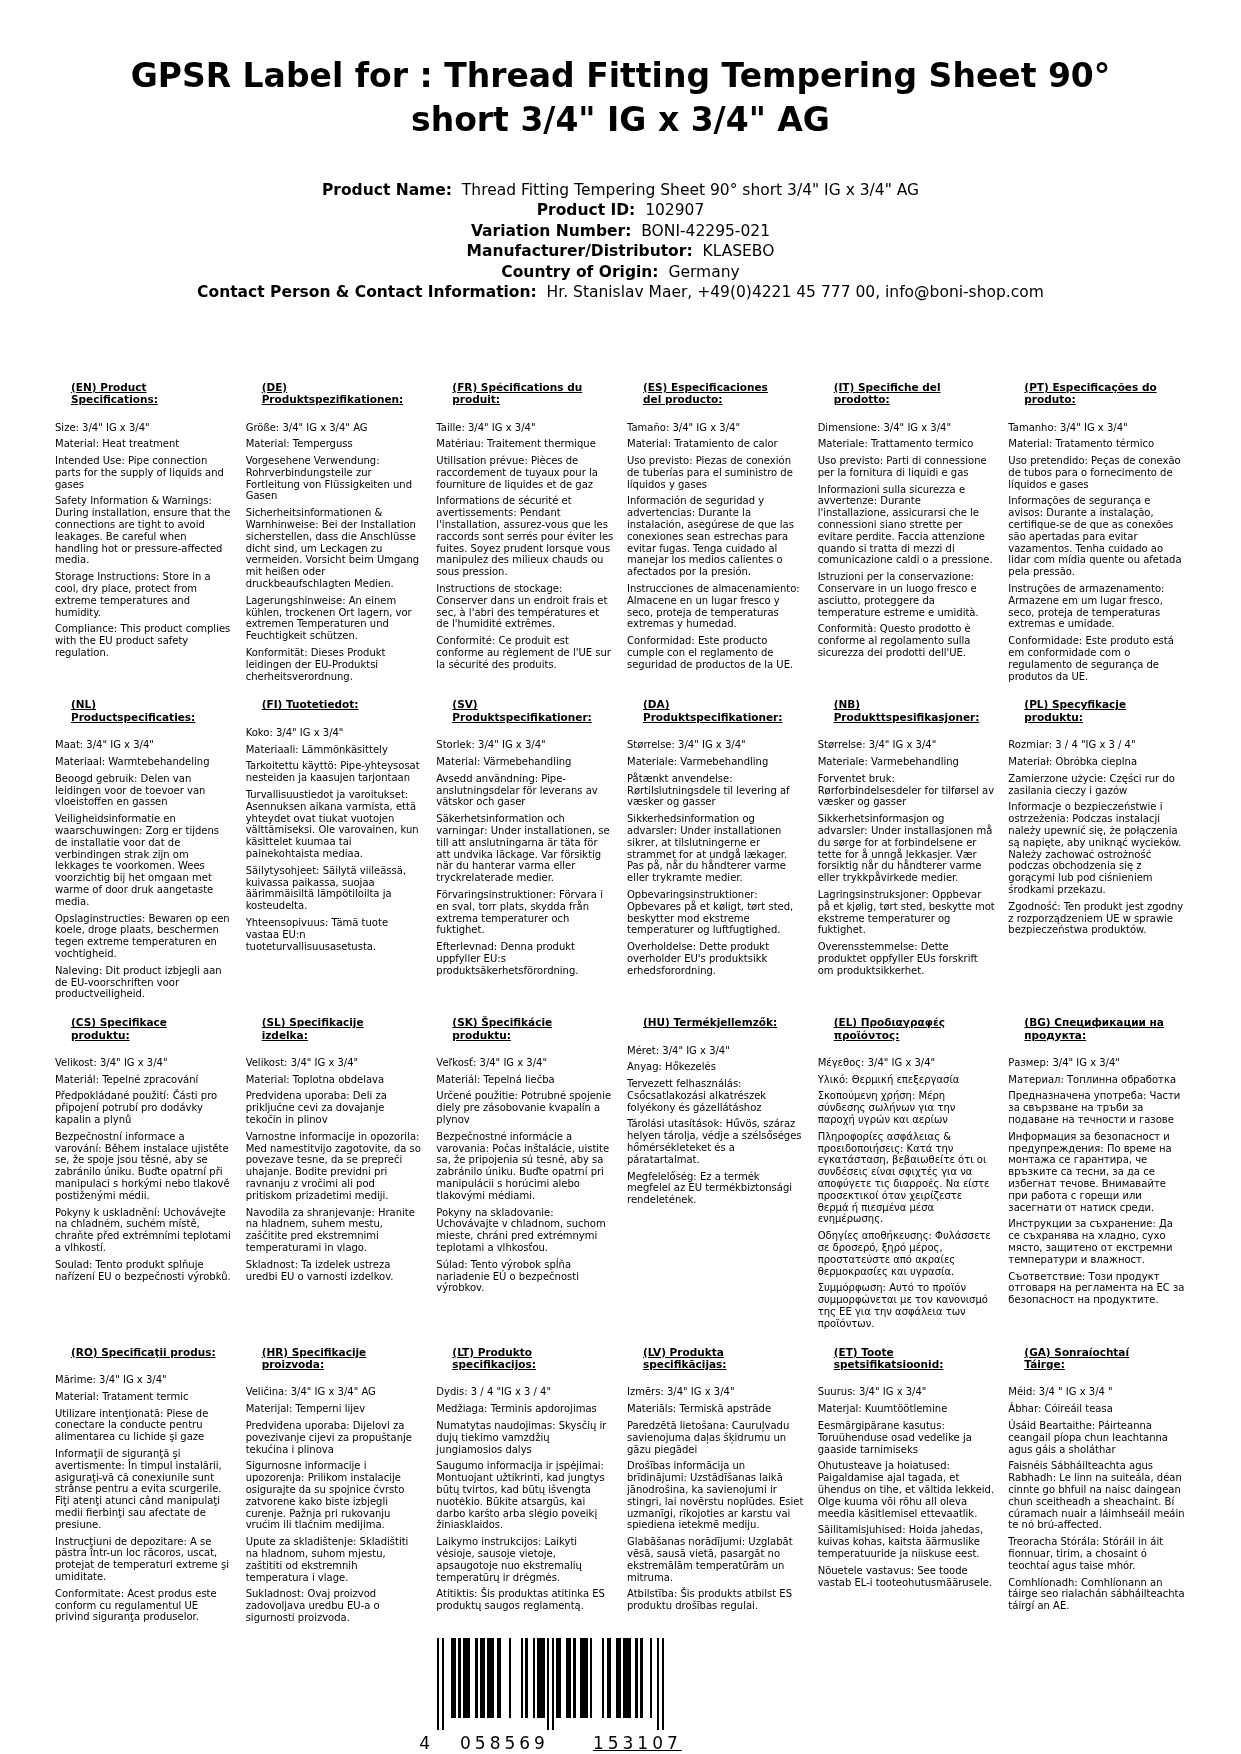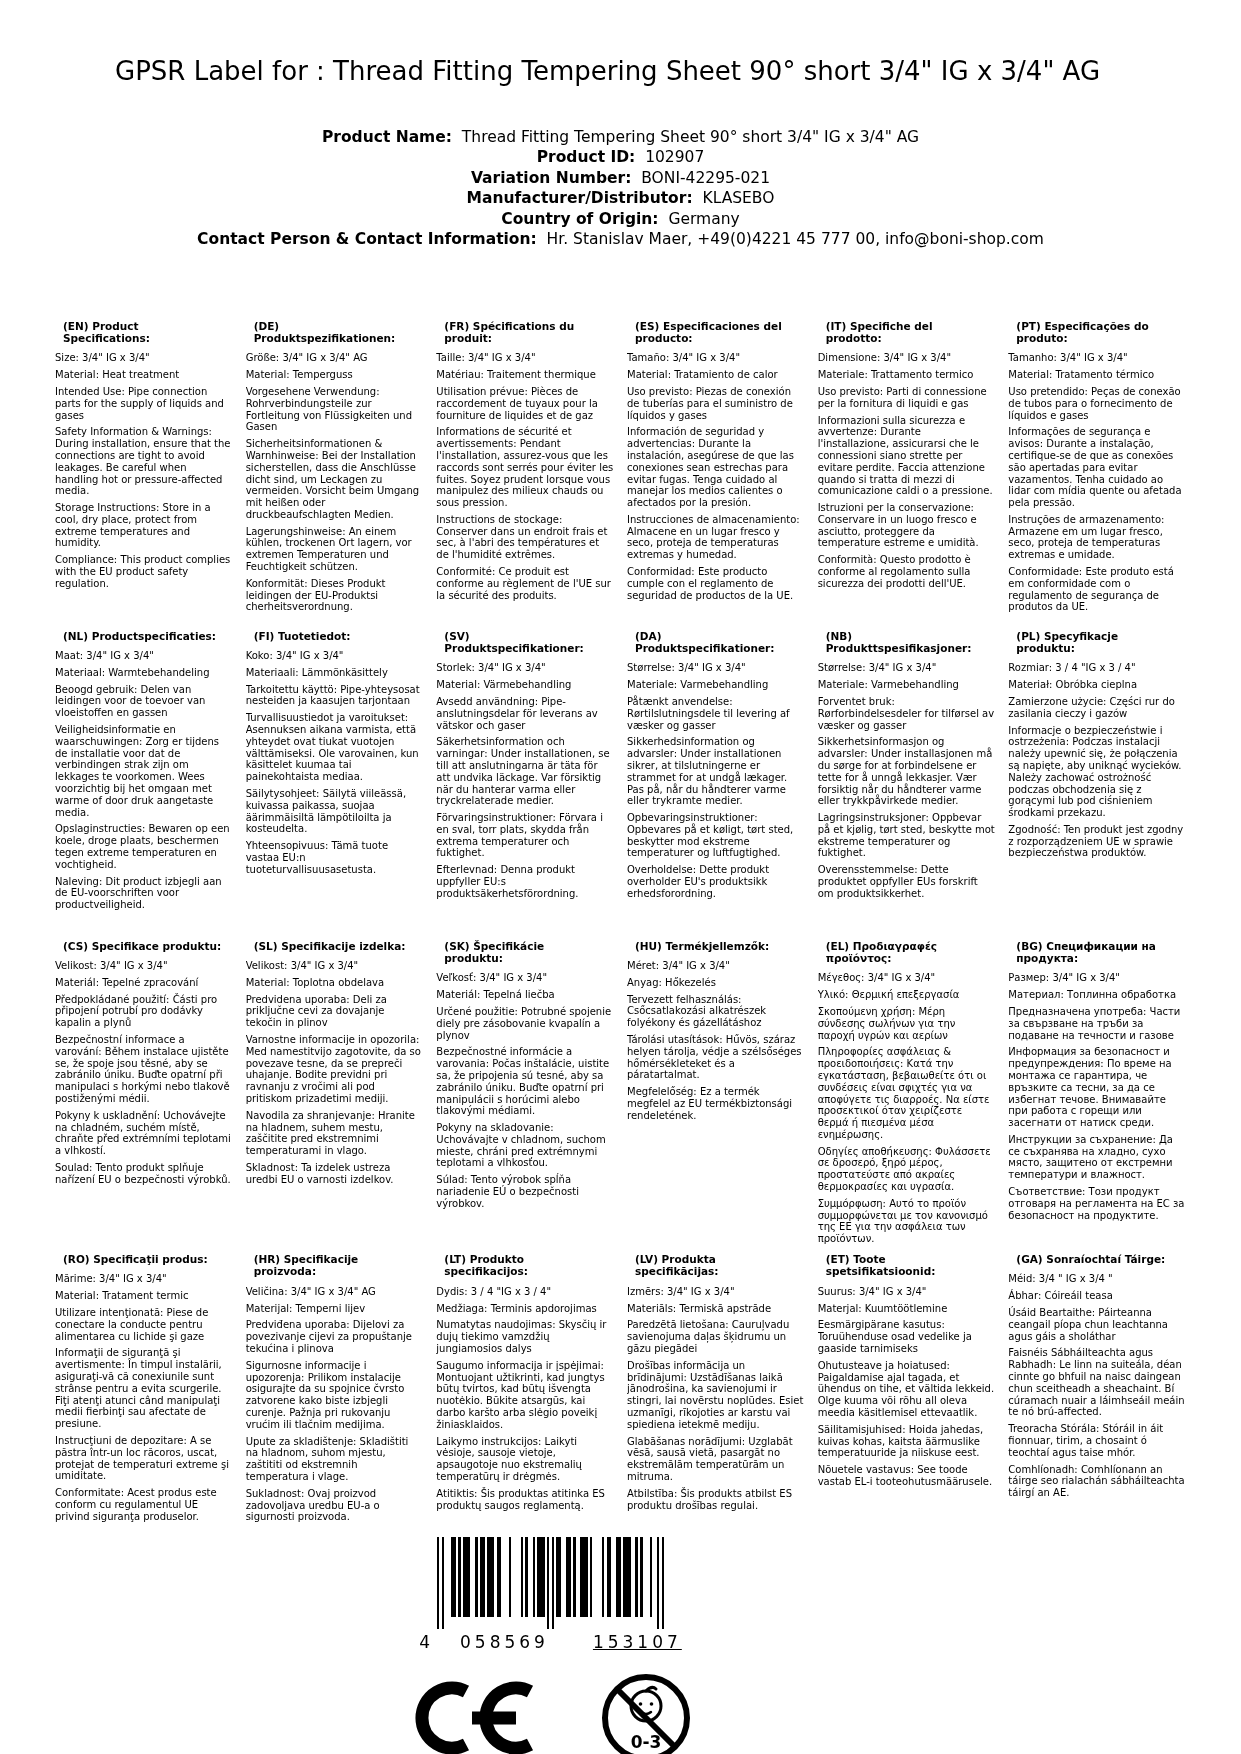--- a/index.html
+++ b/index.html
@@ -1,26 +1,26 @@
 <!DOCTYPE html>
 <html><head>
 <meta charset="utf-8">
 <style>
   html,body{margin:0;padding:0;background:#ffffff;}
   body{font-family:"DejaVu Sans","Liberation Sans",sans-serif;color:#000;}
   .page{width:1241px;min-height:1754px;box-sizing:border-box;padding:52px 55px 30px 55px;background:#fff;}
-  .title{font-size:26px;font-weight:normal;text-align:left;line-height:1.33;margin:2px 60px 0 60px;}
+  .title{font-size:33px;font-weight:bold;text-align:center;line-height:1.33;margin:2px 60px 0 60px;}
   .product-info{margin-top:38px;font-size:15.5px;line-height:20.5px;}
   .product-info .row{white-space:nowrap;text-align:center;}
   .product-info .lbl{font-weight:bold;}
   .product-info .val{font-weight:normal;}
   .lang-grid{margin-top:62px;display:grid;grid-template-columns:repeat(6,1fr);column-gap:13px;}
   .lang-block{font-size:10px;line-height:1.18;min-height:310px;overflow:hidden;}
   .lang-block.last-row{min-height:250px;}
-  .lang-block h3{font-size:10.5px;font-weight:bold;margin:8px;line-height:1.18;}
+  .lang-block h3{font-size:10.5px;font-weight:bold;margin:16px;line-height:1.18;text-decoration:underline;}
   .lang-block p{margin:0;}
   .lang-block p + p{margin-top:5px;}
   .bottom-zone{width:560px;margin:14px auto 0 auto;transform:translateX(-70px);display:flex;flex-direction:column;align-items:center;}
   .barcode{display:flex;flex-direction:column;align-items:center;}
   .bars{display:flex;align-items:flex-start;}
   .bars .m{width:2.4px;}
   .bars .m.b{background:#000;}
   .bars .m.h80{height:80px;}
   .bars .m.h92{height:92px;}
   .barcode-digits{display:flex;align-items:baseline;font-size:17px;margin-top:3px;}

